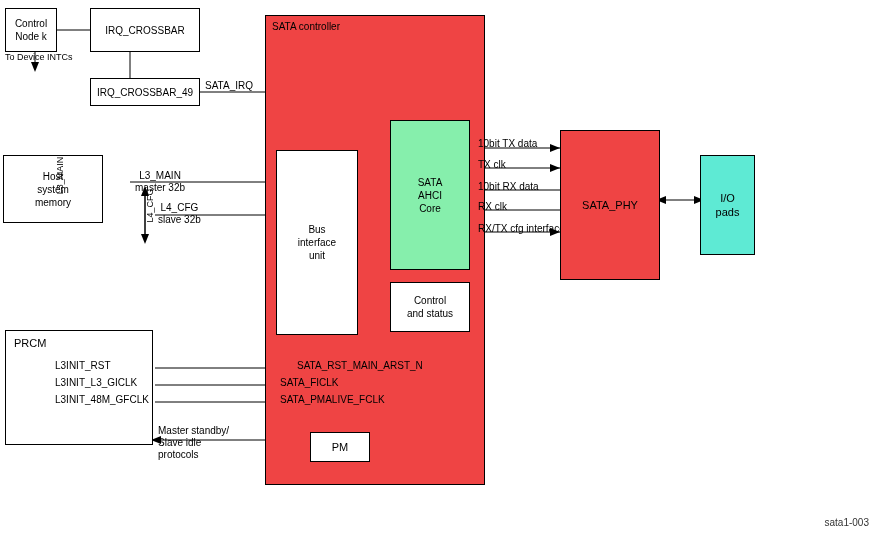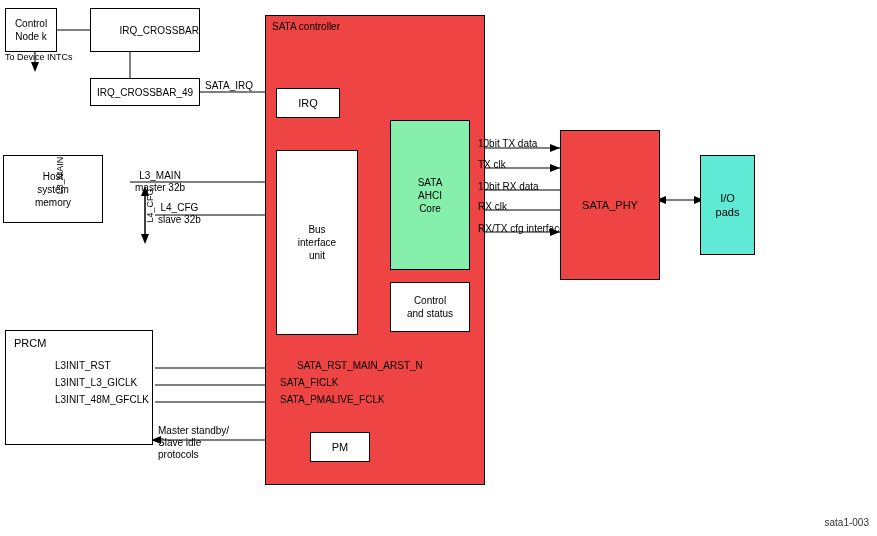--- a/index.html
+++ b/index.html
@@ -129,21 +129,21 @@
 
     <line x1="340" y1="450" x2="360" y2="450" stroke="#000" stroke-width="1"></line>
   </svg>
 
   <div class="box" style="left:5px; top:8px; width:52px; height:44px; font-size:10px;">
     <span>Control<br>Node k</span>
   </div>
 
   <div class="label" style="left:5px; top:52px; font-size:9px;">To Device INTCs</div>
 
-  <div class="box" style="left:90px; top:8px; width:110px; height:44px; font-size:10px;justify-content:flex-end;">
+  <div class="box" style="left:90px; top:8px; width:110px; height:44px; font-size:10px;">
     <span>IRQ_CROSSBAR</span>
   </div>
 
   <div class="box" style="left:90px; top:78px; width:110px; height:28px; font-size:10px;">
     <span>IRQ_CROSSBAR_49</span>
   </div>
 
   <div class="label" style="left:205px; top:80px;">
     <span>SATA_IRQ</span>
   </div>
@@ -169,23 +169,20 @@
   </div>
 
   <div class="box" style="left:5px; top:330px; width:148px; height:115px; font-size:11px;">
     <span style="position:absolute; top:5px; left:8px;">PRCM</span>
   </div>
 
   <div class="box box-gray" style="left:265px; top:15px; width:220px; height:470px; font-size:10px; align-items:flex-start; justify-content:flex-start; padding:4px 6px;">
     <span>SATA controller</span>
   </div>
 
-  <div class="box" style="left:276px; top:88px; width:64px; height:30px; background:#fff;">
-    <span>IRQ</span>
-  </div>
 
   <div class="box" style="left:276px; top:150px; width:82px; height:185px; background:#fff; font-size:10px;">
     <span>Bus<br>interface<br>unit</span>
   </div>
 
   <div class="box" style="left:390px; top:120px; width:80px; height:150px; background:#86efac; font-size:10px;">
     <span>SATA<br>AHCI<br>Core</span>
   </div>
 
   <div class="box" style="left:390px; top:282px; width:80px; height:50px; background:#fff; font-size:10px;">

